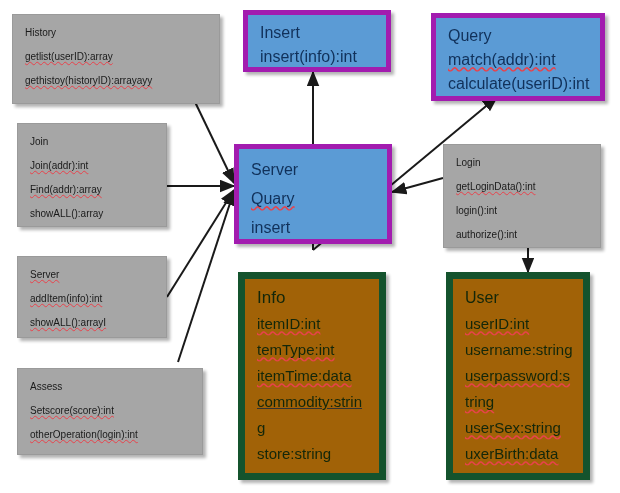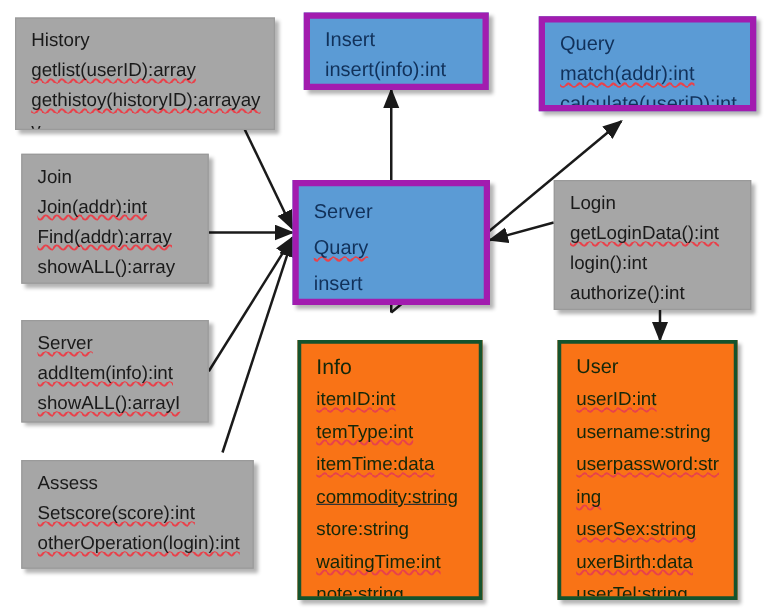--- a/index.html
+++ b/index.html
@@ -25,31 +25,31 @@
   }
   .shape .row {
     display: block;
     white-space: pre-wrap;
     word-break: break-word;
   }
   .gray {
     background: #a6a6a6;
     border: 1px solid #9a9a9a;
     color: #1a1a1a;
-    font-size: 15px;
+    font-size: 10px;
   }
   .blue {
     background: #5b9bd5;
     border: 5px solid #a21caf;
     color: #11315a;
     font-size: 16px;
   }
   .green {
-    background: #f97316;
-    border: 3px solid #14532d;
+    background: #a16207;
+    border: 7px solid #14532d;
     color: #13270a;
     font-size: 15px;
   }
   .underline-red {
     text-decoration: underline;
     text-decoration-color: #e8424b;
     text-decoration-style: wavy;
     text-decoration-skip-ink: none;
   }
   .underline-plain {
@@ -111,21 +111,21 @@
     <span class="row">Assess</span>
     <span class="row underline-red">Setscore(score):int</span>
     <span class="row underline-red">otherOperation(login):int</span>
   </div>
 
   <div class="shape blue" style="left:243px; top:10px; width:148px; height:62px;">
     <span class="row">Insert</span>
     <span class="row">insert(info):int</span>
   </div>
 
-  <div class="shape blue" style="left:431px; top:13px; width:174px; height:76px;">
+  <div class="shape blue" style="left:431px; top:13px; width:174px; height:88px;">
     <span class="row">Query</span>
     <span class="row underline-red">match(addr):int</span>
     <span class="row">calculate(useriD):int</span>
   </div>
 
   <div class="shape blue" style="left:234px; top:144px; width:158px; height:100px; line-height:29px;">
     <span class="row">Server</span>
     <span class="row underline-red">Quary</span>
     <span class="row">insert</span>
   </div>

